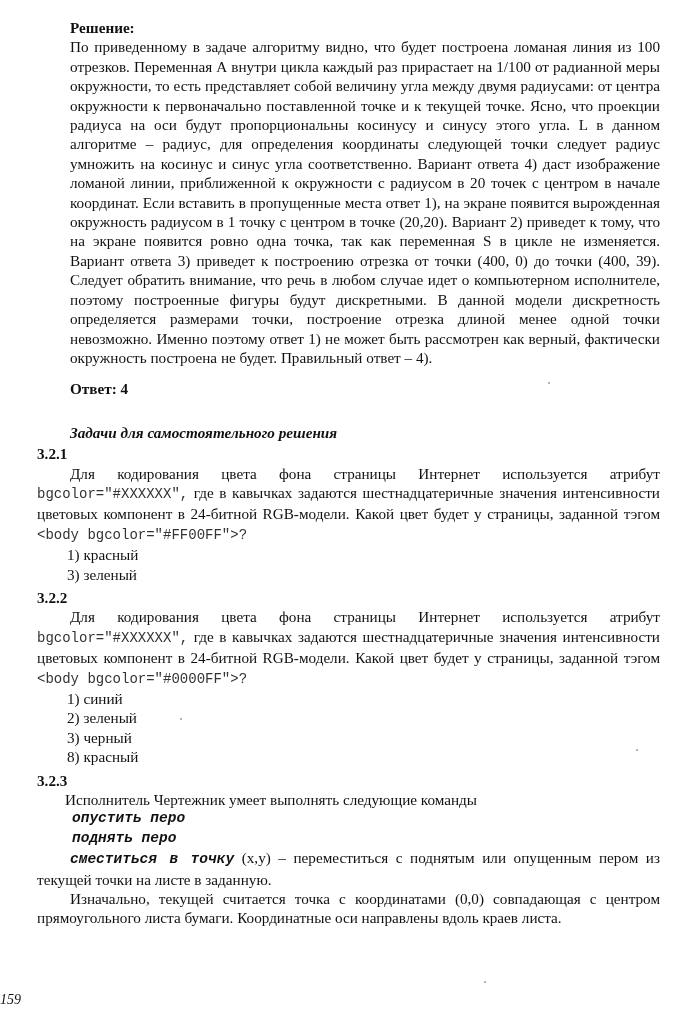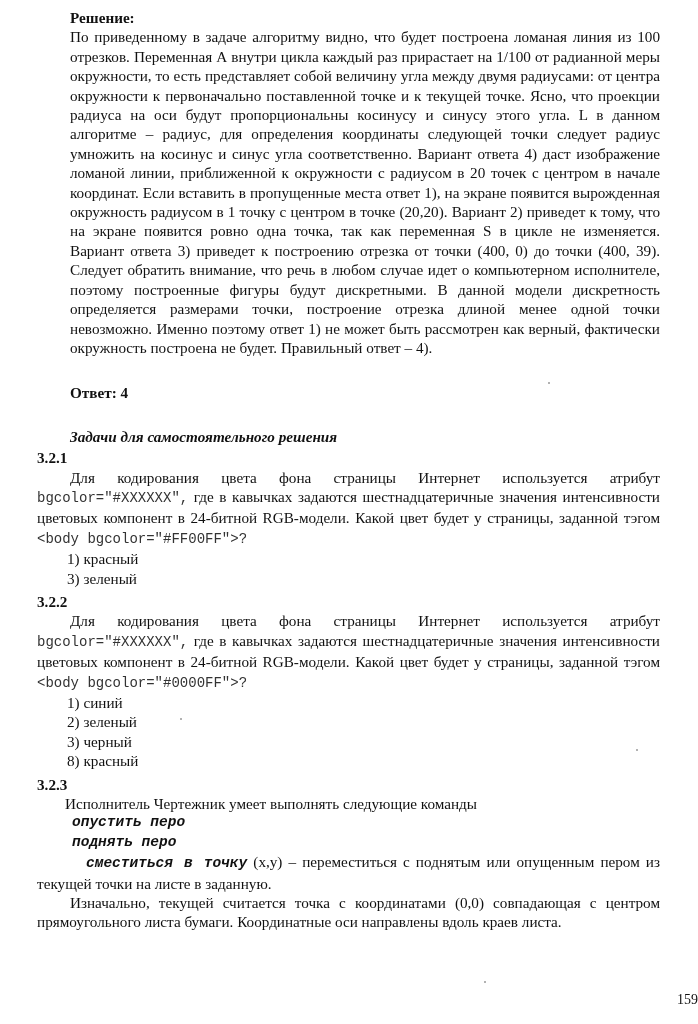--- a/index.html
+++ b/index.html
@@ -2,35 +2,35 @@
 <html><head>
 <meta charset="utf-8">
 <style>
   html, body { margin: 0; padding: 0; background: #ffffff; }
   body {
     width: 698px; height: 1024px; position: relative; overflow: hidden;
     font-family: "Liberation Serif", "DejaVu Serif", serif;
     color: #111111;
     font-size: 15.2px;
   }
-  .page { position: absolute; left: 70px; top: 8px; width: 590px; }
+  .page { position: absolute; left: 70px; top: 18px; width: 590px; }
   .heading { font-weight: bold; line-height: 19.4px; }
   .para { text-align: justify; line-height: 19.4px; margin: 0; }
-  .answer { font-weight: bold; margin-top: 26px; line-height: 19.4px; }
+  .answer { font-weight: bold; margin-top: 12px; line-height: 19.4px; }
   .section-title { font-weight: bold; font-style: italic; margin-top: 24px; line-height: 19.4px; }
   .task-num { font-weight: bold; margin-left: -33px; line-height: 19.4px; }
   .task-num.first { margin-top: 2px; }
   .task-num.gap { margin-top: 4px; }
   .task-text { text-align: justify; text-indent: 0; margin-left: -33px; line-height: 19.4px; }
   .task-text .lead { display: inline-block; width: 33px; }
   .mono { font-family: "Liberation Mono", "DejaVu Sans Mono", monospace; font-size: 14px; color: #333; }
   .options { margin-left: -3px; line-height: 19.4px; }
   .options div { height: 19.4px; }
   .cmd { font-family: "Liberation Mono", "DejaVu Sans Mono", monospace; font-weight: bold; font-style: italic; font-size: 14.5px; margin-left: 2px; line-height: 19.4px; }
-  .page-number { position: absolute; top: 992px; left: 0; width: 698px; text-align: right; font-size: 14px; }
+  .page-number { position: absolute; top: 992px; left: 0; width: 698px; text-align: left; font-size: 14px; font-style: italic; }
   .speck { position: absolute; width: 2px; height: 2px; background: #999; border-radius: 1px; }
 </style>
 </head>
 <body>
 
 <div class="page">
   <div class="heading">Решение:</div>
   <p class="para" style="text-indent:0">По приведенному в задаче алгоритму видно, что будет построена ломаная линия из 100 отрезков. Переменная А внутри цикла каждый раз прирастает на 1/100 от радианной меры окружности, то есть представляет собой величину угла между двумя радиусами: от центра окружности к первоначально поставленной точке и к текущей точке. Ясно, что проекции радиуса на оси будут пропорциональны косинусу и синусу этого угла. L в данном алгоритме – радиус, для определения координаты следующей точки следует радиус умножить на косинус и синус угла соответственно. Вариант ответа 4) даст изображение ломаной линии, приближенной к окружности с радиусом в 20 точек с центром в начале координат. Если вставить в пропущенные места ответ 1), на экране появится вырожденная окружность радиусом в 1 точку с центром в точке (20,20). Вариант 2) приведет к тому, что на экране появится ровно одна точка, так как переменная S в цикле не изменяется. Вариант ответа 3) приведет к построению отрезка от точки (400, 0) до точки (400, 39). Следует обратить внимание, что речь в любом случае идет о компьютерном исполнителе, поэтому построенные фигуры будут дискретными. В данной модели дискретность определяется размерами точки, построение отрезка длиной менее одной точки невозможно. Именно поэтому ответ 1) не может быть рассмотрен как верный, фактически окружность построена не будет. Правильный ответ – 4).</p>
   <div class="answer">Ответ: 4</div>
 
@@ -54,21 +54,21 @@
       <div>3) черный</div>
       <div>8) красный</div>
     </div>
   </div>
 
   <div>
     <div class="task-num gap">3.2.3</div>
     <div class="para" style="margin-left:-5px">Исполнитель Чертежник умеет выполнять следующие команды</div>
     <div class="cmd">опустить перо</div>
     <div class="cmd">поднять перо</div>
-    <p class="para task-text"><span class="lead"></span><span class="cmd" style="margin-left:16px">сместиться в точку</span><span> (x,y) – переместиться с поднятым или опущенным пером из текущей точки на листе  в заданную.</span></p>
+    <p class="para task-text"><span class="lead"></span><span class="cmd" style="margin-left:0">сместиться в точку</span><span> (x,y) – переместиться с поднятым или опущенным пером из текущей точки на листе  в заданную.</span></p>
     <p class="para task-text"><span class="lead"></span><span>Изначально,  текущей  считается точка с координатами (0,0) совпадающая с центром прямоугольного листа бумаги.  Координатные оси направлены вдоль краев листа.</span></p>
   </div>
 </div>
 
 <div class="speck" style="left:548px; top:382px;"></div>
 <div class="speck" style="left:636px; top:749px;"></div>
 <div class="speck" style="left:180px; top:718px;"></div>
 <div class="speck" style="left:484px; top:981px;"></div>
 
 <div class="page-number">159</div>

